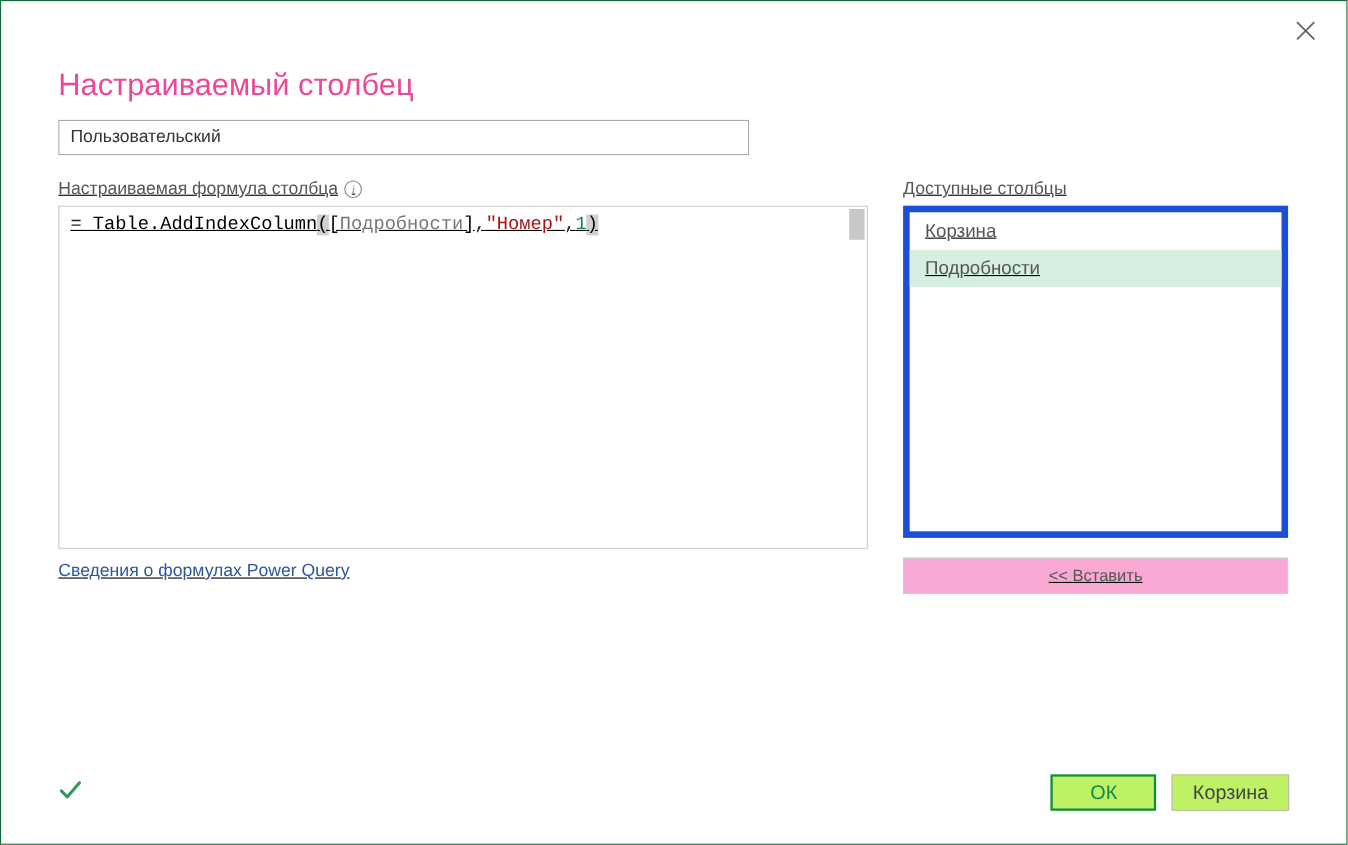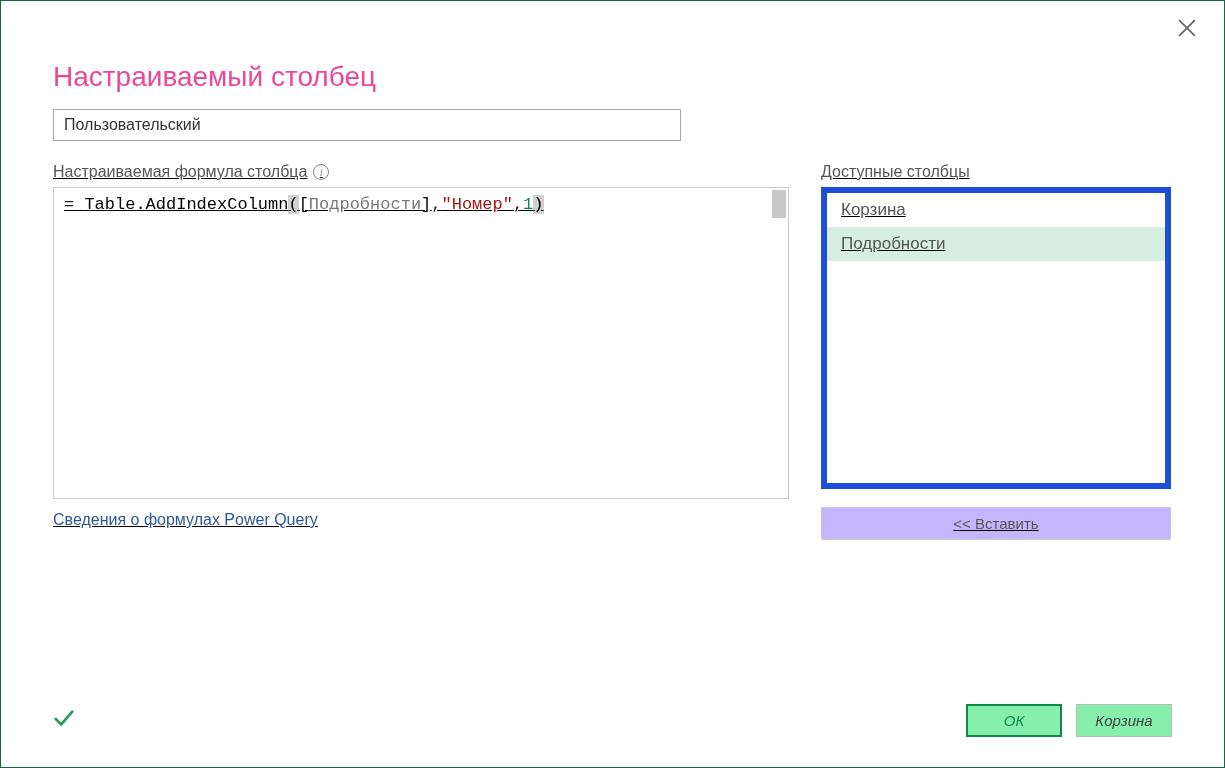--- a/index.html
+++ b/index.html
@@ -131,21 +131,21 @@
       color: #555;
       cursor: pointer;
     }
     .col-item.selected {
       background: #d6efe0;
     }
     .insert-btn {
       margin-top: 18px;
       height: 33px;
       border: 1px solid #ccc;
-      background: #c4b5fd;
+      background: #f9a8d4;
       font-size: 15px;
       color: #555;
       cursor: pointer;
       font-family: inherit;
     }
     .link {
       margin-top: 12px;
       font-size: 16px;
       color: #2b579a;
       cursor: pointer;
@@ -170,27 +170,26 @@
     }
     .buttons {
       margin-left: auto;
       display: flex;
       gap: 14px;
     }
     .btn {
       min-width: 96px;
       height: 33px;
       border: 1px solid #bbb;
-      background: #86efac;
-      font-size: 15px;
+      background: #bef264;
+      font-size: 18px;
       color: #444;
       cursor: pointer;
       font-family: inherit;
       padding: 0 18px;
-      font-style: italic;
     }
     .btn.primary {
       border: 2px solid #0e8a4a;
       color: #0e8a4a;
     }
   </style>
 </head>
 <body>
 
 <div class="dialog">

